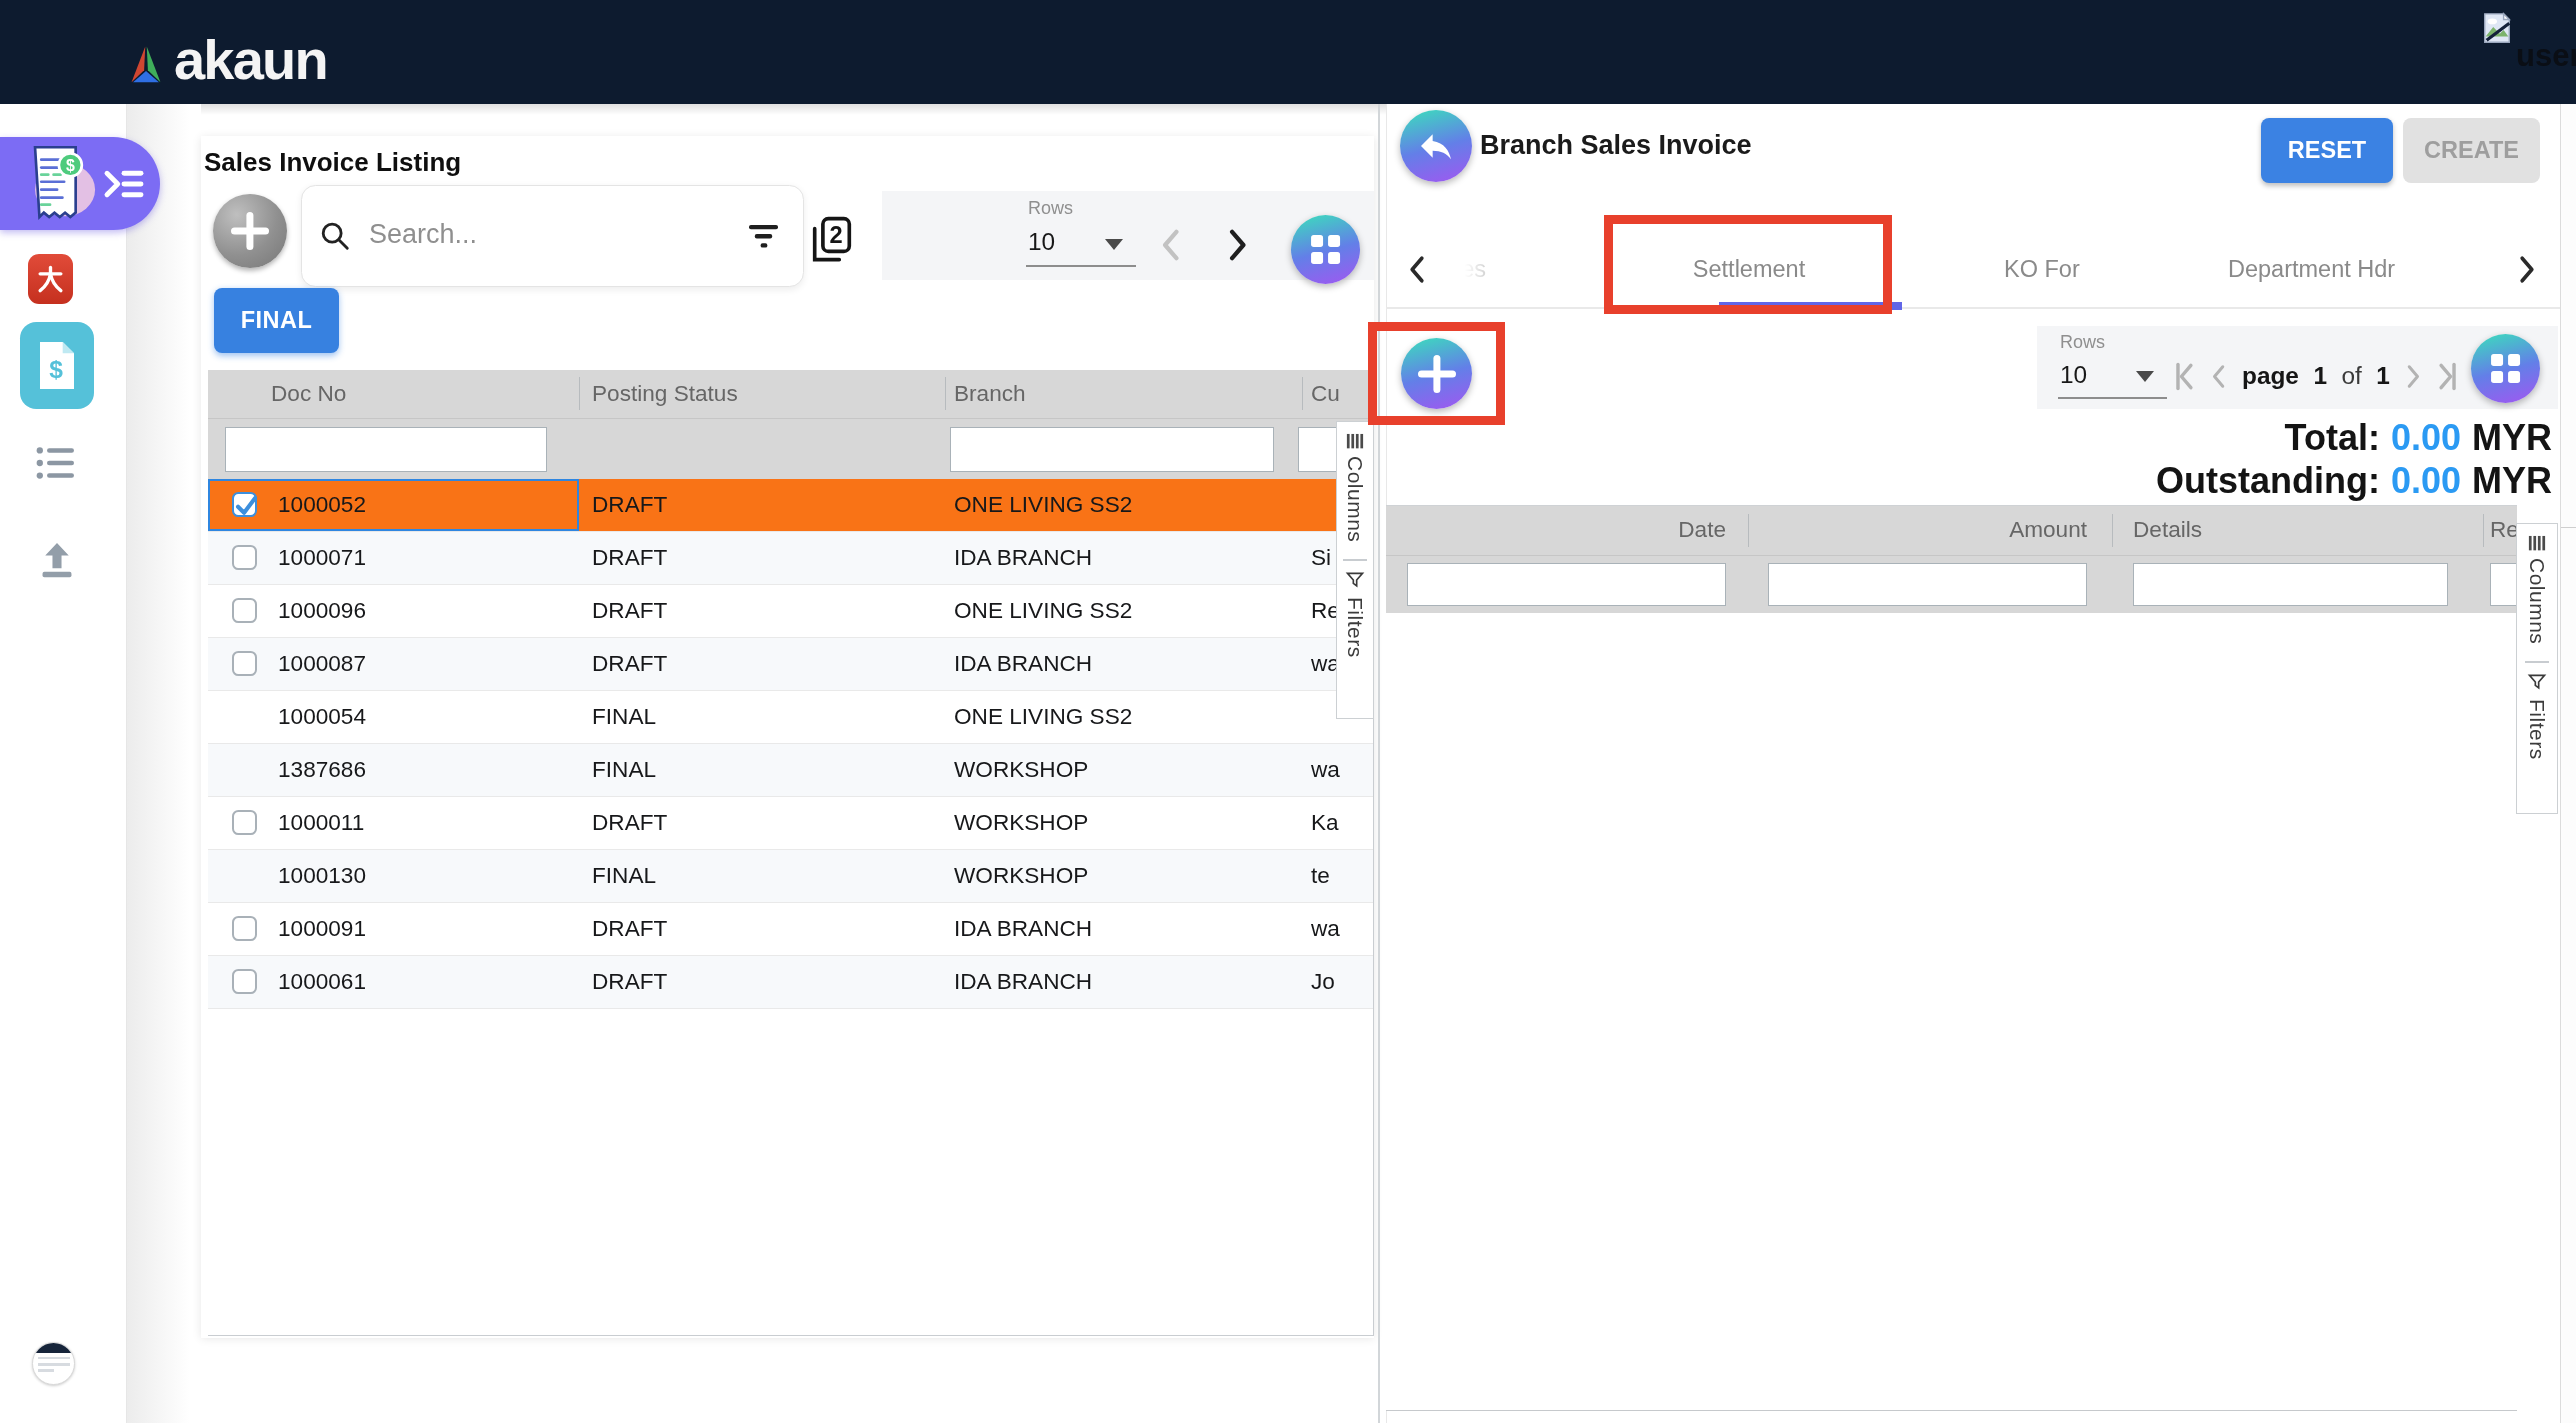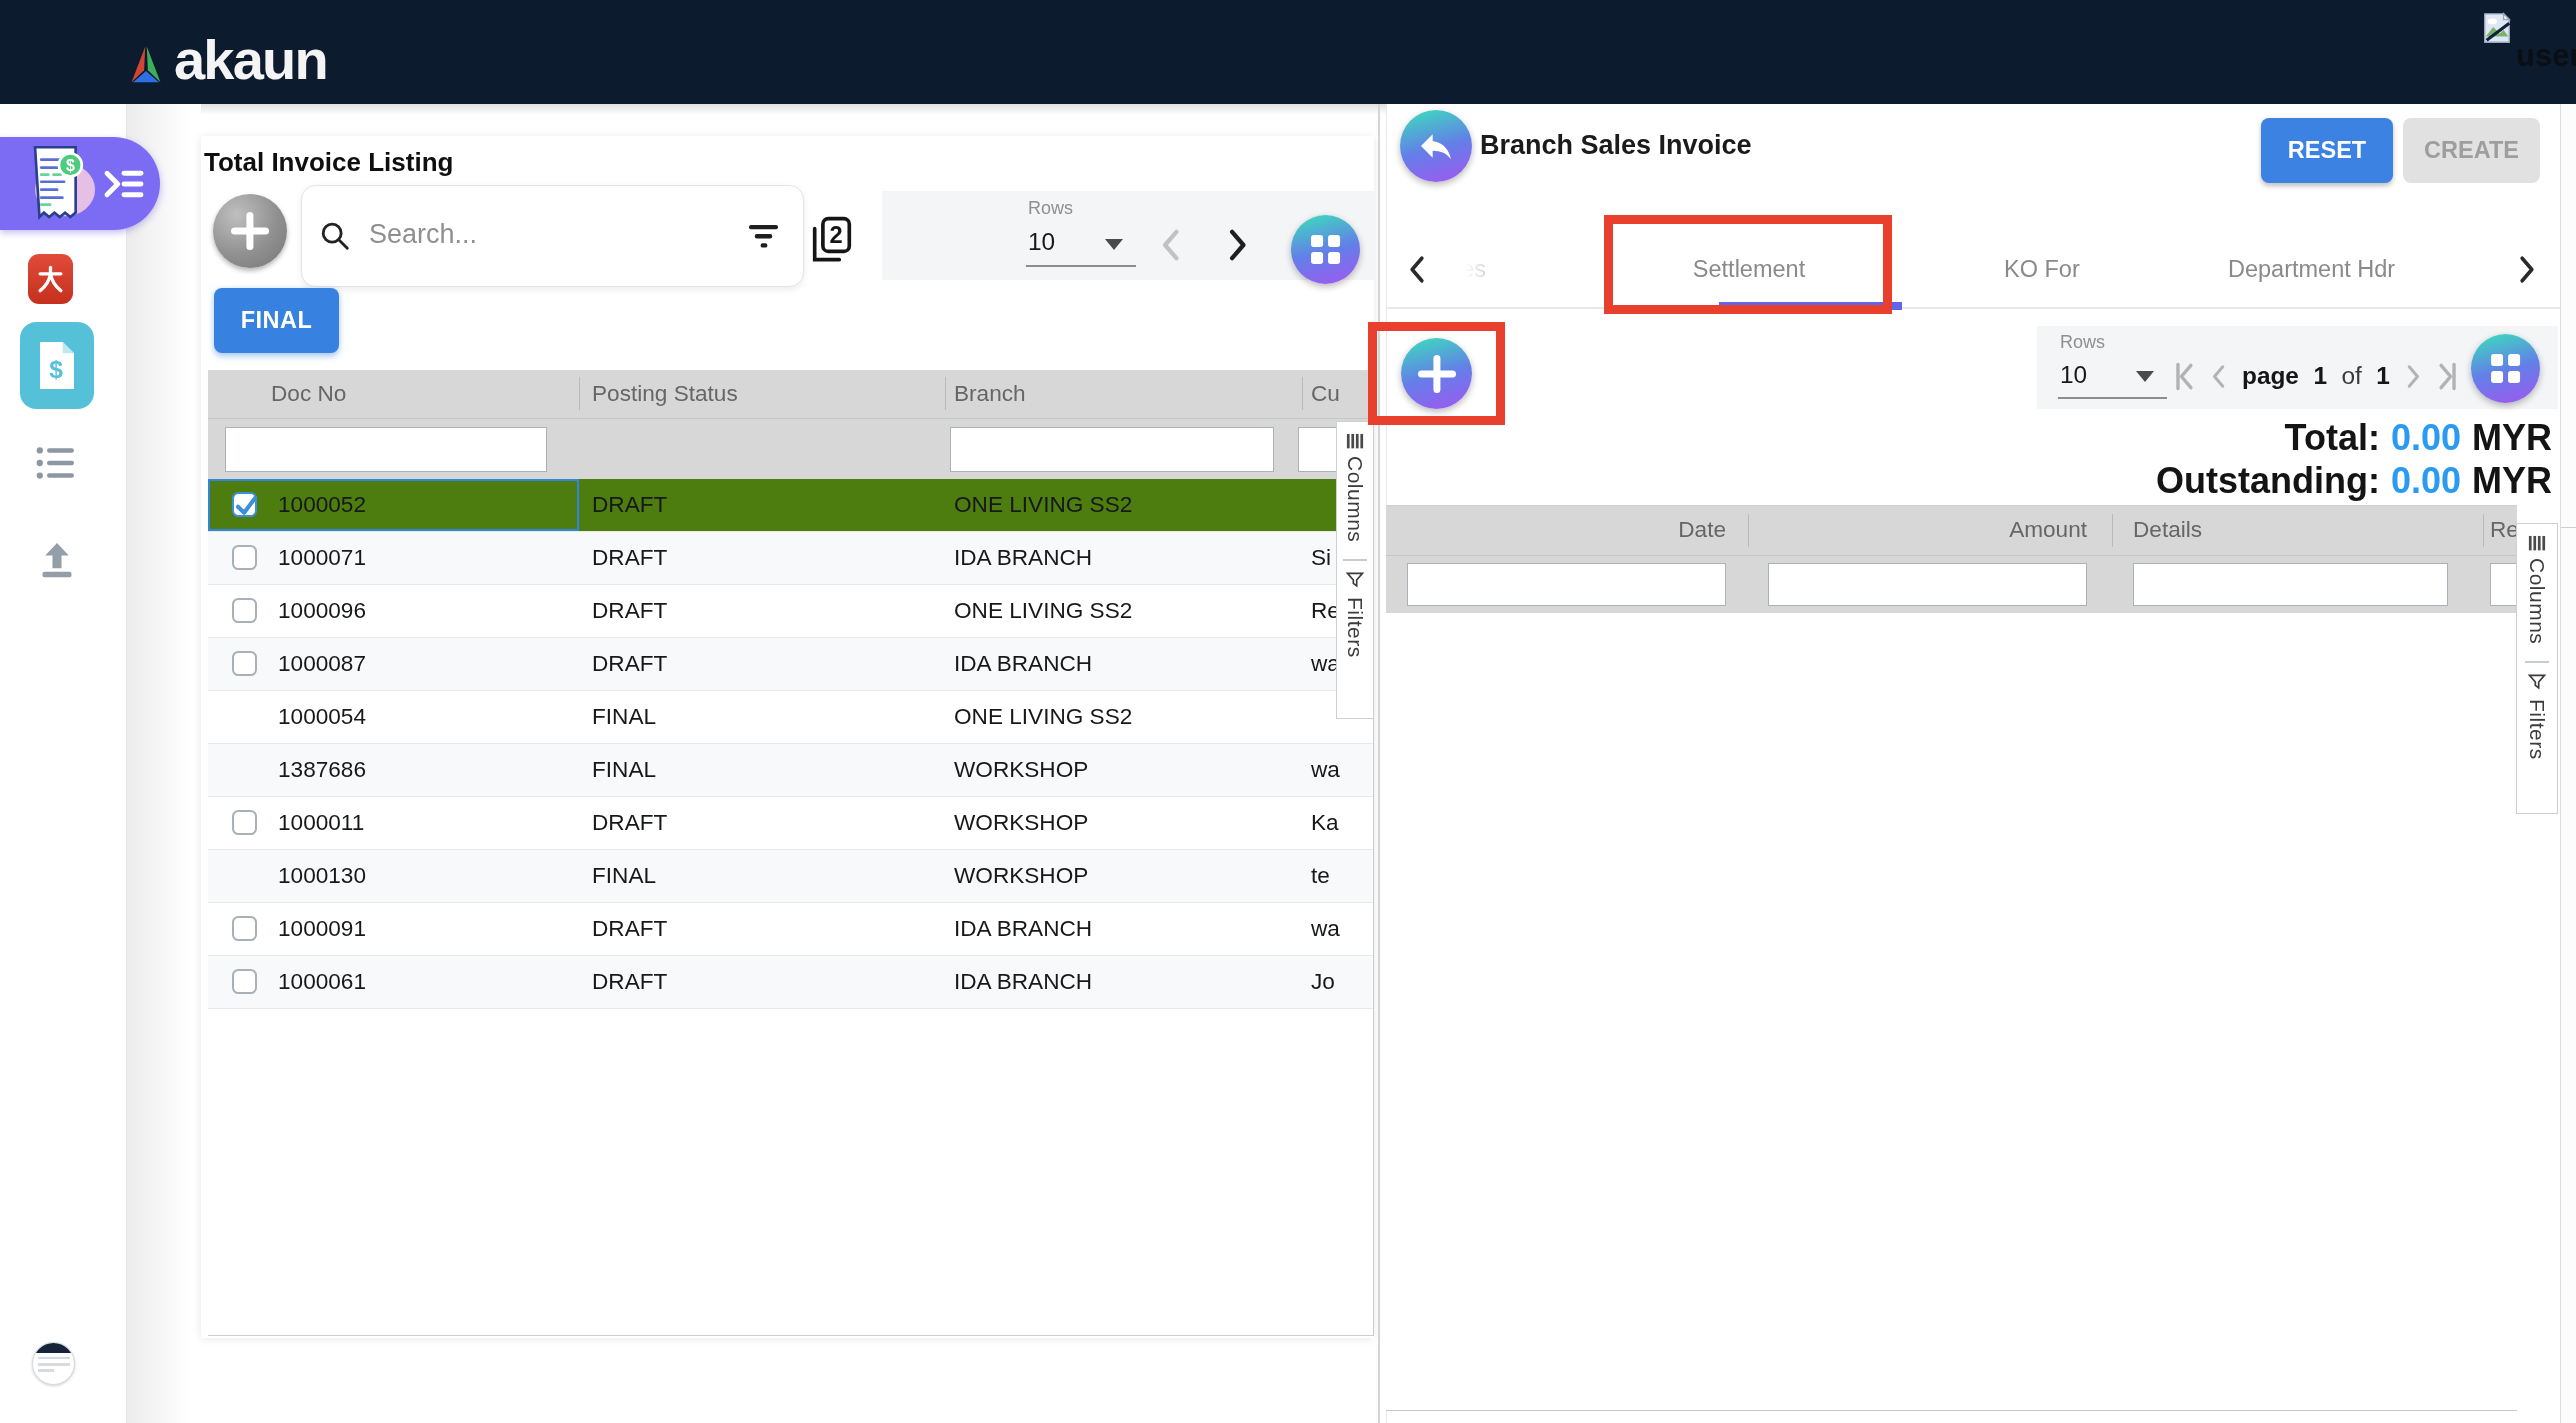--- a/index.html
+++ b/index.html
@@ -54,21 +54,21 @@
   .lgrid{left:208px;top:370px;width:1166px;height:966px;overflow:hidden;background:#fff;
          border-right:1.8px solid #c9cdd1;border-bottom:1.8px solid #c9cdd1;box-sizing:border-box;}
   .ghead{position:absolute;left:0;top:0;width:100%;height:48px;background:#d7d7d7;}
   .ghead span{position:absolute;top:0;line-height:48px;font-size:22.6px;color:#666;font-weight:500;}
   .gsep{position:absolute;top:7.2px;width:0.9px;height:33px;background:#b7bbbe;}
   .gfilter{position:absolute;left:0;top:48px;width:100%;height:61px;background:#d7d7d7;border-top:0.9px solid #c6c6c6;box-sizing:border-box;}
   .gfilter input{position:absolute;top:8.1px;height:45px;border:1.8px solid #a9b2b8;background:#fff;box-sizing:border-box;
                  font-size:22px;padding:0 9px;font-family:inherit;outline:none;}
   .grow{position:relative;height:52px;border-bottom:0.9px solid #e9e9e9;background:#fff;}
   .grow.alt{background:#f7f9fb;}
-  .grow.selected{background:#4d7c0f;}
+  .grow.selected{background:#f97316;}
   .cell{position:absolute;top:0;line-height:52px;font-size:22.6px;color:#17181a;white-space:nowrap;}
   .c-doc{left:70px;}.c-status{left:384px;}.c-branch{left:746px;}.c-cust{left:1103px;}
   .cb{position:absolute;left:23.5px;top:12.7px;width:25px;height:25px;border:2.7px solid #a9b1b8;border-radius:6.3px;
       background:#fff;box-sizing:border-box;}
   .cb svg{display:none;position:absolute;left:-1.8px;top:-2.7px;}
   .cb.checked{border-color:#3c8fdd;}
   .cb.checked svg{display:block;}
   .selbox{display:none;}
   .grow.selected .selbox{display:block;position:absolute;left:0;top:0;width:371px;height:100%;
       border:2.7px solid #2f86e0;box-sizing:border-box;pointer-events:none;}
@@ -195,21 +195,21 @@
 
   <div class="abs mini-shot">
     <i></i>
       <b></b>
       <b></b>
       <b style="width:16.3px;"></b>
   </div>
 
   <section class="abs card"></section>
 
-  <div class="abs page-title" style="z-index:3;">Total Invoice Listing</div>
+  <div class="abs page-title" style="z-index:3;">Sales Invoice Listing</div>
 
   <div class="abs btn-plus-gray plus-bars" style="z-index:3;"></div>
 
   <div class="abs searchbox" style="z-index:3;">
     <svg class="abs" style="left:16.3px;top:33px;" width="34" height="34" viewBox="0 0 36 36" fill="none" stroke="#222" stroke-width="3">
       <circle cx="15" cy="15" r="9.5"></circle>
         <path d="M22 22 L31 31" stroke-linecap="round"></path>
     </svg>
     <input type="text" placeholder="Search..." style="">
     <svg class="abs" style="right:23.5px;top:36px;" width="33" height="29" viewBox="0 0 34 30" fill="#1f1f1f">

